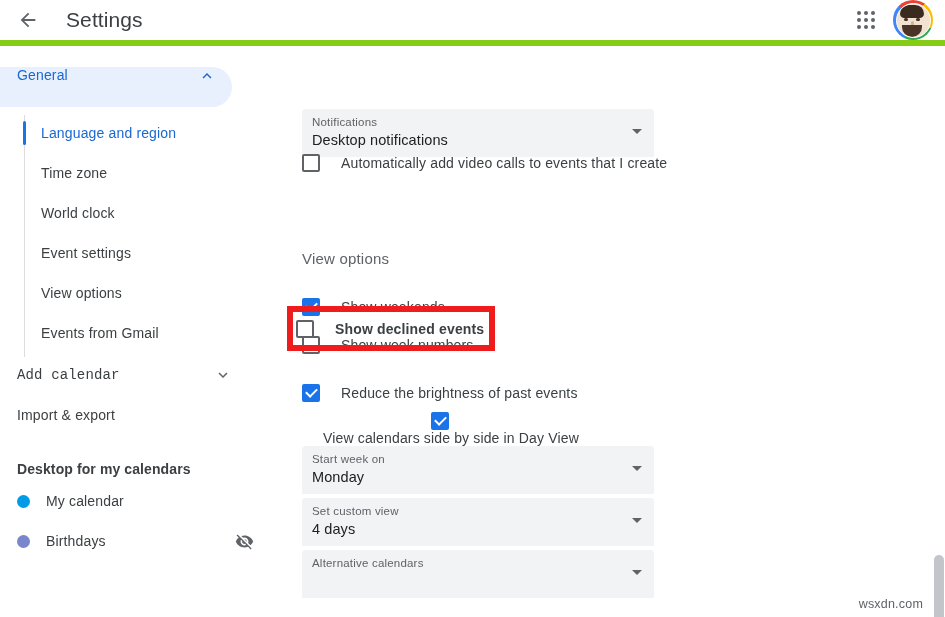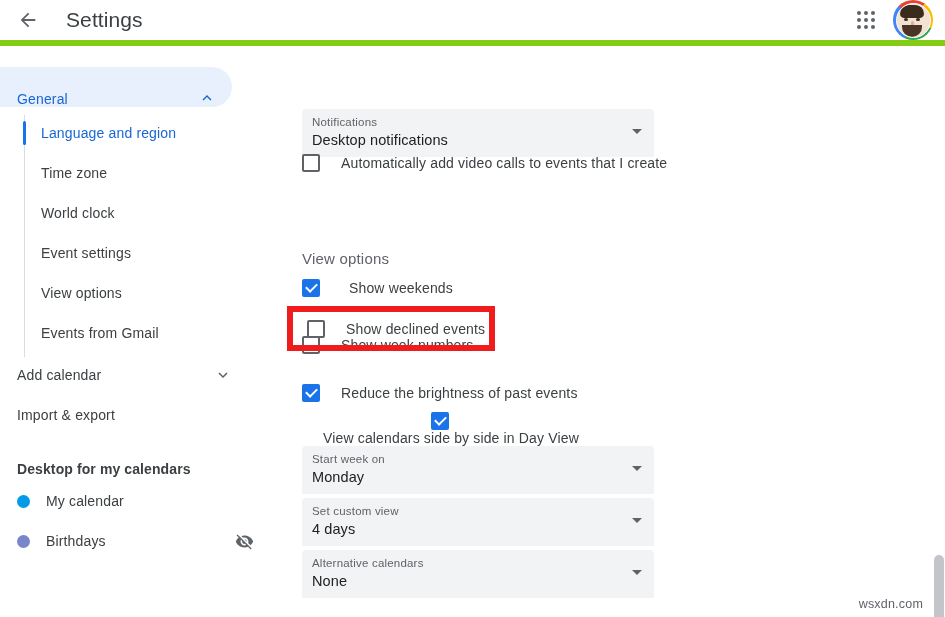--- a/index.html
+++ b/index.html
@@ -133,21 +133,21 @@
     overflow: hidden;
   }
   .sb-general {
     position: relative;
     margin-top: 20px;
     width: 232px;
     height: 40px;
     background: #e8f0fe;
     border-radius: 0 20px 20px 0;
     display: flex;
-    align-items: flex-end;
+    align-items: flex-start;
     cursor: pointer;
   }
   .sb-general-label {
     color: #1967d2;
     font-size: 14px;
     margin-left: 17px;
     letter-spacing: 0.15px;
   }
   .sb-chevron {
     margin-left: auto;
@@ -427,21 +427,21 @@
       <span class="label">Event settings</span>
     </div>
     <div class="sub-item">
       <span class="label">View options</span>
     </div>
     <div class="sub-item">
       <span class="label">Events from Gmail</span>
     </div>
   </div>
 
-  <div class="sb-row" style="margin-top:2px;">
+  <div class="sb-row" style="margin-top:2px;font-family:Liberation Mono, monospace;">
     <span class="label">Add calendar</span>
     <span class="chev">
       <svg width="18" height="18" viewBox="0 0 24 24">
         <path d="M7.4 8.6L12 13.2l4.6-4.6L18 10l-6 6-6-6z" fill="#5f6368"></path>
       </svg>
     </span>
   </div>
 
   <div class="sb-row">
     <span class="label">Import &amp; export</span>
@@ -474,26 +474,26 @@
   </div>
 
 
   <div class="cb-row" style="position:absolute; left:31px; top:103px;">
     <span class="cb off"></span>
     <span class="cb-label">Automatically add video calls to events that I create</span>
   </div>
 
   <div class="section-title" style="position:absolute; left:31px; top:203px;">View options</div>
 
-  <div class="cb-row" style="position:absolute; left:31px; top:228px;gap:8px;">
+  <div class="cb-row" style="position:absolute; left:31px; top:247px;">
     <span class="cb on"></span>
     <span class="cb-label">Show weekends</span>
   </div>
 
-  <div class="cb-row" style="position:absolute; left:36px; top:269px;">
+  <div class="cb-row" style="position:absolute; left:25px; top:269px;font-weight:bold;">
     <span class="cb off"></span>
     <span class="cb-label">Show declined events</span>
   </div>
 
   <div class="cb-row" style="position:absolute; left:31px; top:285px;">
     <span class="cb off"></span>
     <span class="cb-label">Show week numbers</span>
   </div>
 
   <div class="cb-row" style="position:absolute; left:31px; top:333px;">
@@ -513,21 +513,20 @@
   </div>
 
   <div class="select-field" style="position:absolute; left:31px; top:451px;">
     <div class="sf-label">Set custom view</div>
     <div class="sf-value">4 days</div>
     <div class="sf-arrow"></div>
   </div>
 
   <div class="select-field" style="position:absolute; left:31px; top:503px;">
     <div class="sf-label">Alternative calendars</div>
-    <div class="sf-value">None</div>
     <div class="sf-arrow"></div>
   </div>
 </div>
 
 <div class="highlight-box" style="left:287px; top:306px; width:208px; height:45px;"></div>
 
 <div class="scrollbar-track">
   <div class="scrollbar-thumb"></div>
 </div>
 

